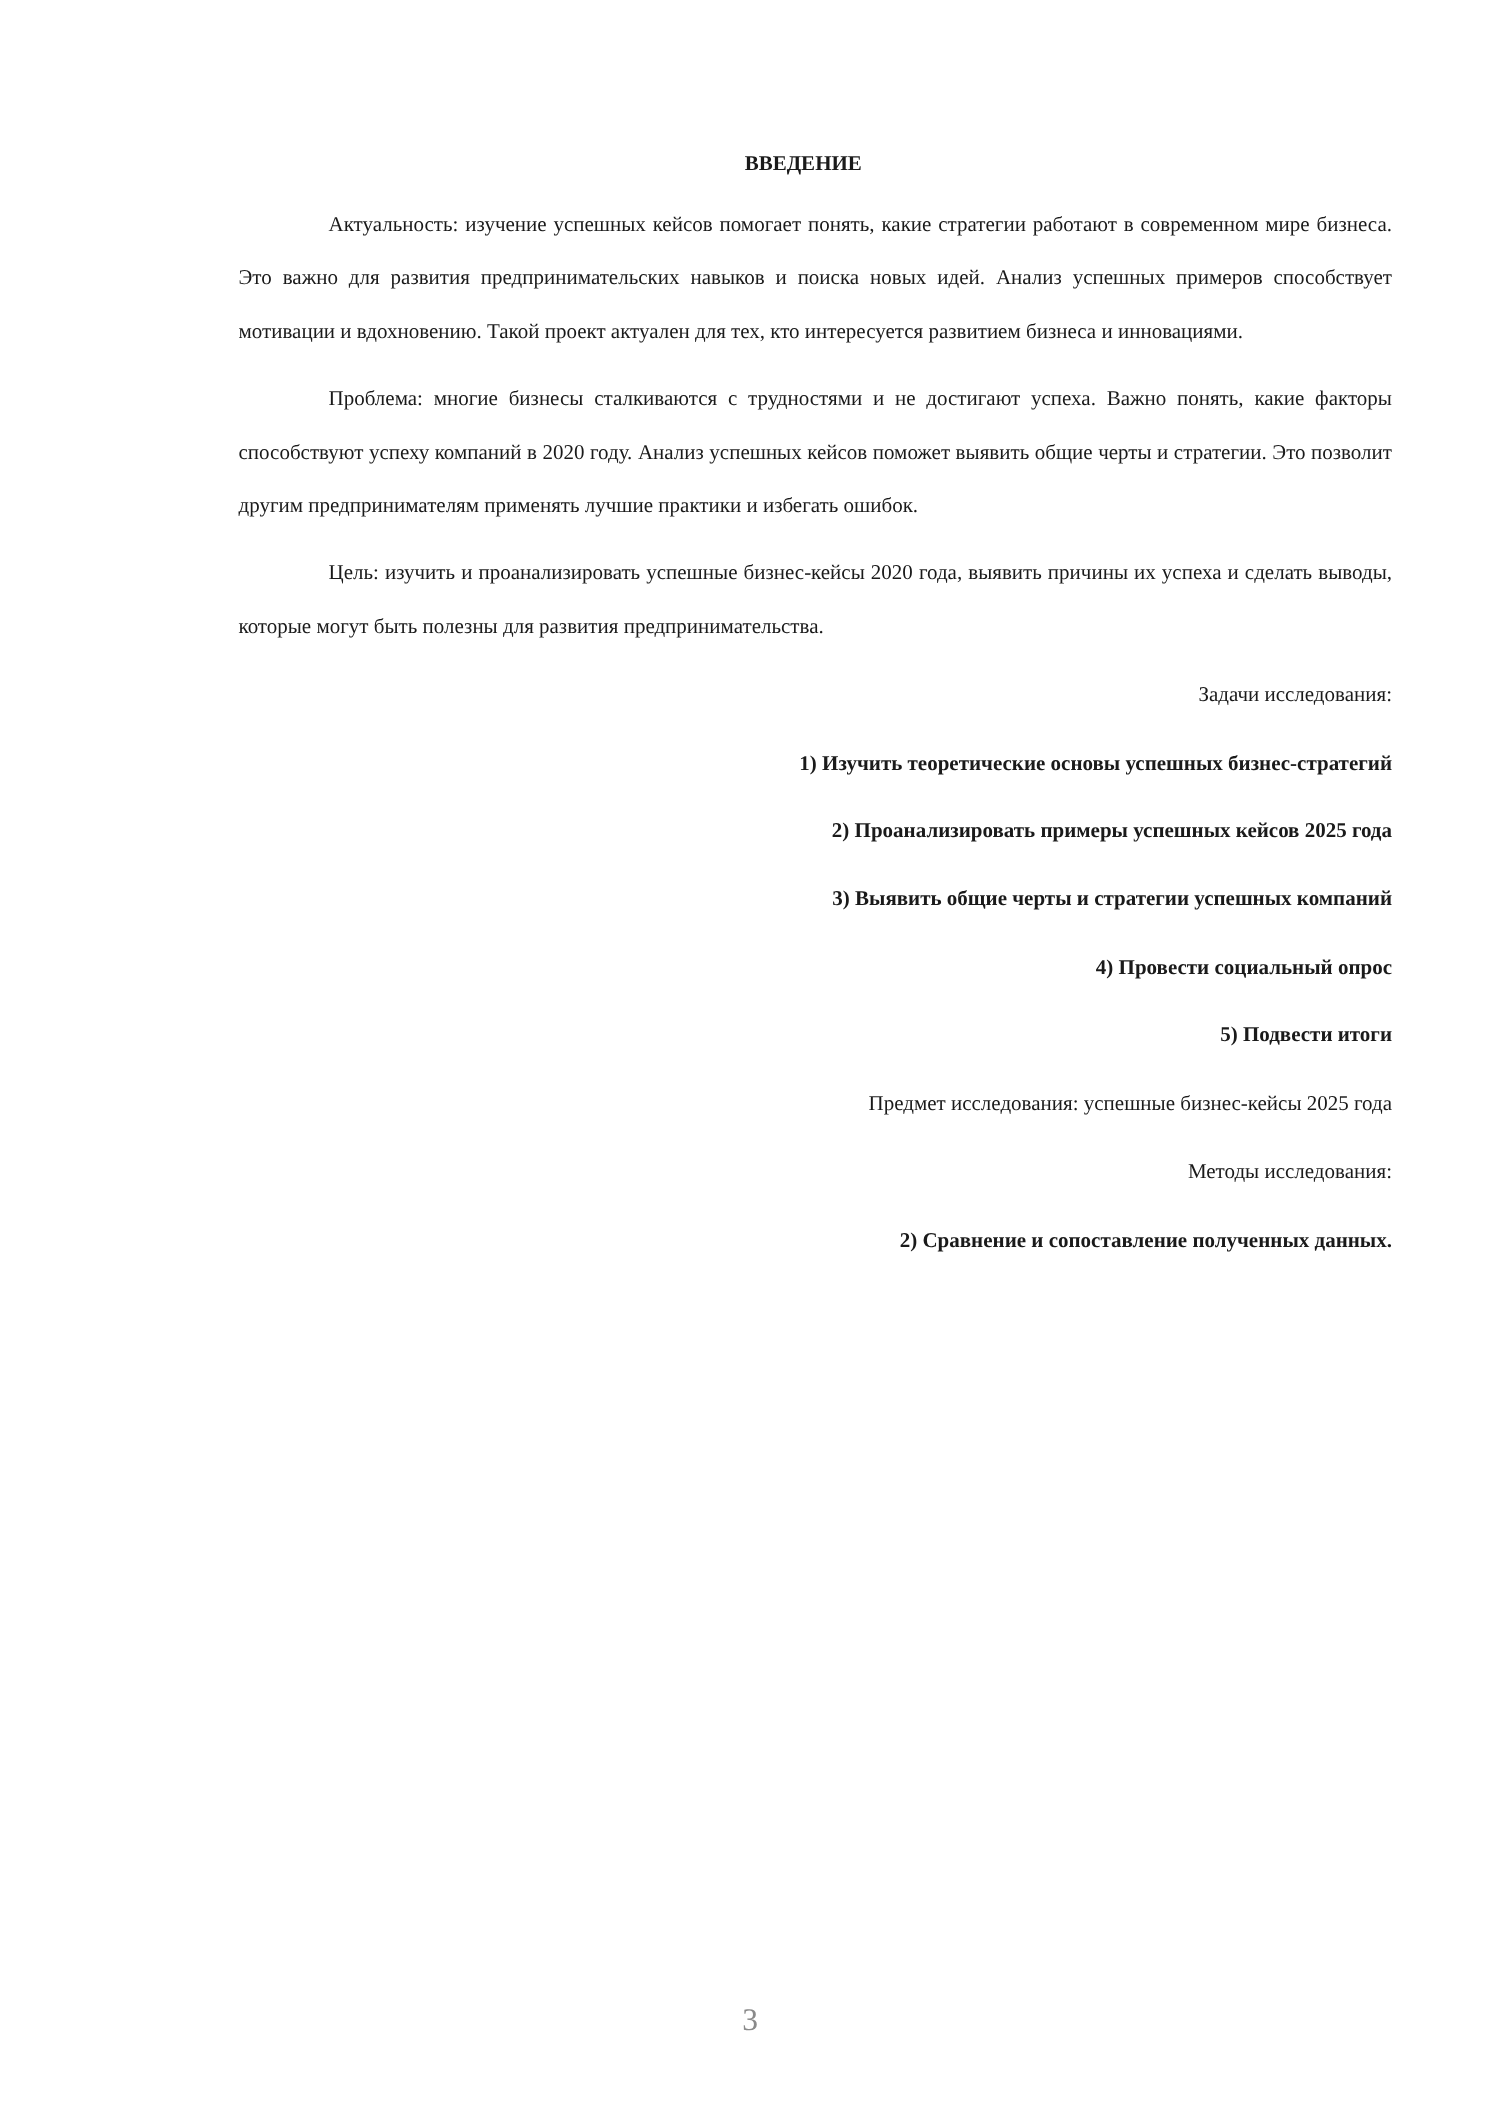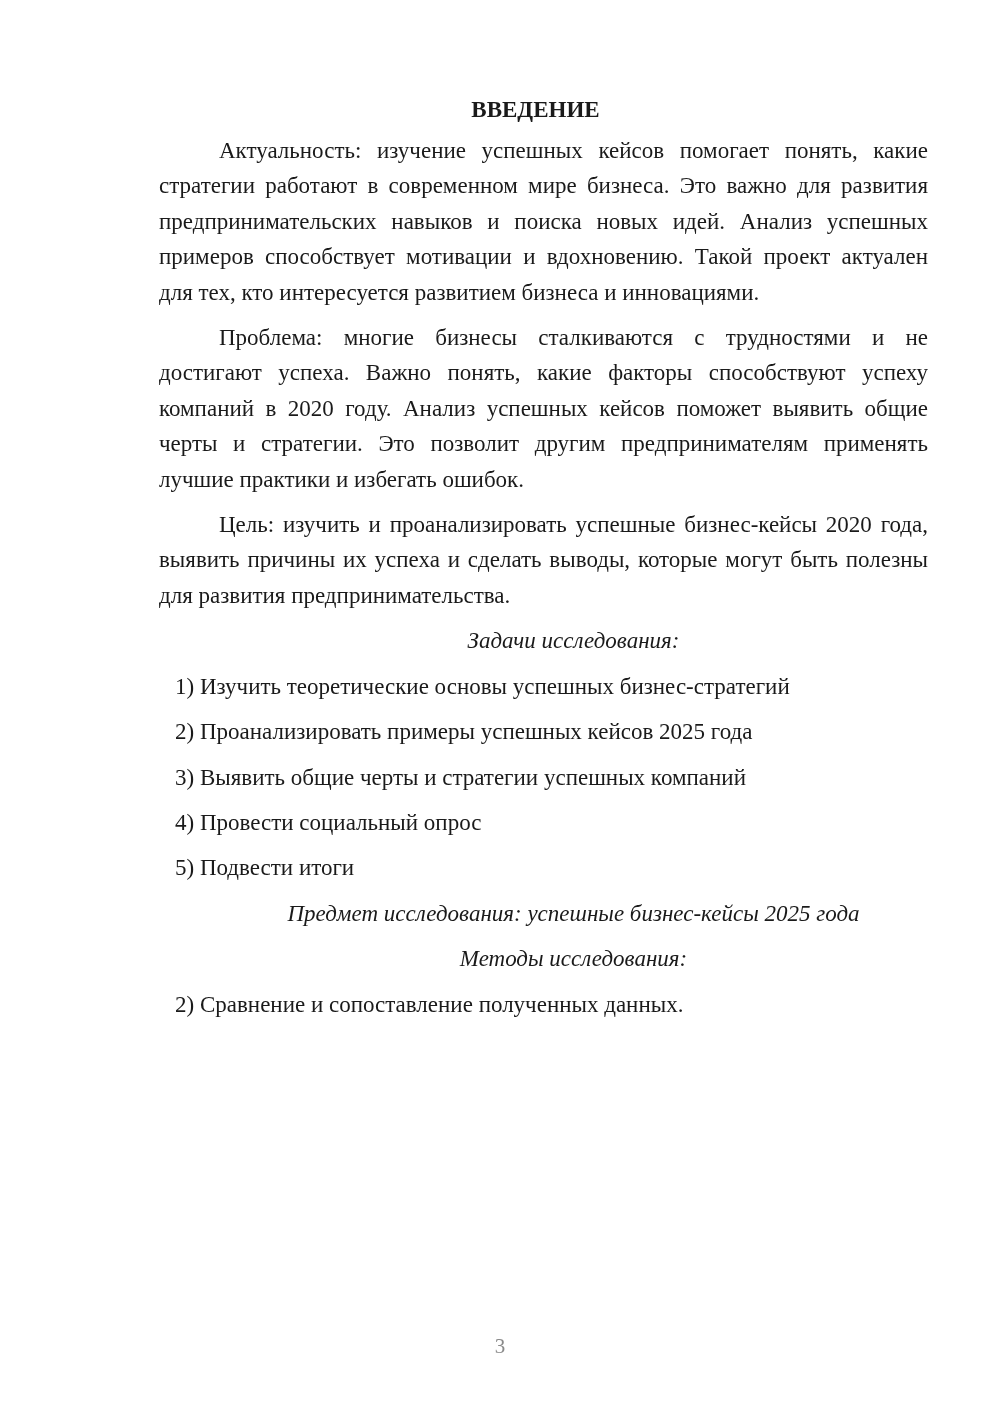--- a/index.html
+++ b/index.html
@@ -13,42 +13,42 @@
       position: relative;
       overflow: hidden;
       font-family: "Liberation Serif", "DejaVu Serif", serif;
       color: #1a1a1a;
     }
     .page {
       position: absolute;
       left: 143px;
       top: 92px;
       width: 785px;
-      font-size: 23px;
+      font-size: 14px;
       line-height: 35.4px;
     }
     .title {
       text-align: center;
       font-weight: bold;
       margin: 0 0 5px 0;
       line-height: 36px;
     }
     .para {
       text-indent: 60px;
       text-align: justify;
       margin: 0 0 10px 16px;
     }
     .para.plain {
-      text-align: center;
-      font-style: italic;
+      text-align: right;
     }
     .list-item {
       margin: 0 0 10px 0;
       padding-left: 32px;
-      text-align: left;
+      text-align: right;
+      font-weight: bold;
     }
     .page-number {
       position: absolute;
       left: 0;
       width: 1000px;
       top: 1334px;
       text-align: center;
       font-size: 21px;
       color: #8a8a8a;
     }

